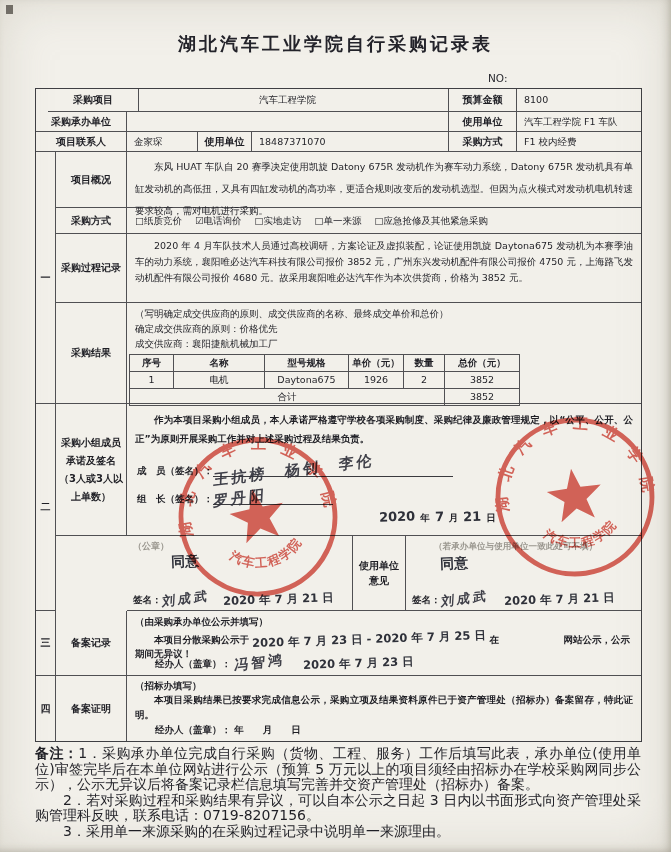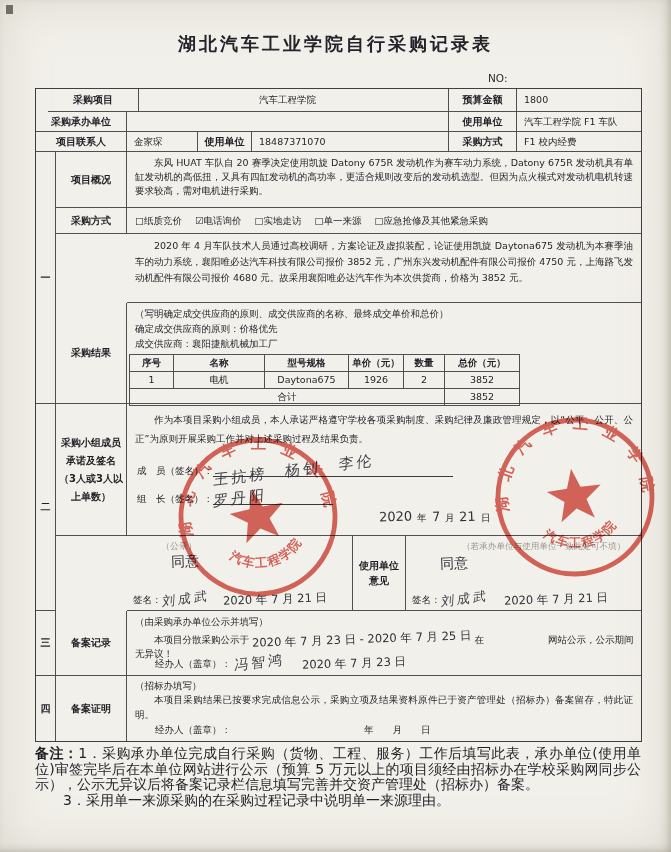--- a/index.html
+++ b/index.html
@@ -11,59 +11,59 @@
          font-size:18px;font-weight:bold;letter-spacing:3px;color:#23232a;}
   .no-label{position:absolute;left:488px;top:72px;font-size:10.5px;color:#2a2a30;}
   .form{position:absolute;left:35px;top:88px;width:605px;height:652px;border:1.5px solid #3f3f43;box-sizing:content-box;}
   .c{position:absolute;box-sizing:border-box;border-right:1px solid #50505386;border-right-color:#505053;
      border-bottom:1px solid #505053;font-size:9.5px;color:#1f1f25;line-height:1.4;}
   .er{border-right:none}.eb{border-bottom:none}
   .lb{display:flex;align-items:center;justify-content:center;text-align:center;
       font-weight:bold;font-size:10px;padding:2px;line-height:1.55;}
   .val{display:flex;align-items:center;padding:0 7px;}
   .ctr{justify-content:center;}
-  .para{margin:0;padding:4px 8px 0;text-indent:2em;line-height:14px;text-align:justify;}
+  .para{margin:0;padding:4px 8px 0;text-indent:2em;line-height:22px;text-align:justify;}
   .opts{display:flex;align-items:center;gap:13px;padding-left:8px;}
   .rlines{padding:3px 8px 0;line-height:15px;}
   .rlines span{display:block;}
   .rtable{border-collapse:collapse;table-layout:fixed;width:390px;margin:3px 0 0 2px;}
   .rtable th,.rtable td{border:1px solid #505053;font-size:9.5px;text-align:center;height:16px;padding:0;color:#1f1f25;}
   .rtable th{font-weight:bold;}
-  .gray{color:#9a978f;margin-left:28px;}
+  .gray{color:#9a978f;}
   .hw{display:inline-block;color:#2e3039;transform:rotate(-2deg);font-size:12px;}
   .sig{display:inline-block;color:#31323c;font-size:15px;letter-spacing:3px;
        transform:rotate(-7deg) skewX(-10deg);opacity:.92;}
   .uline{display:inline-block;border-bottom:1px solid #3a3a3e;height:16px;vertical-align:bottom;}
   .dparts{display:flex;align-items:baseline;gap:5px;}
   .dparts .num{font-size:13px;}
   .stamp{position:absolute;opacity:.82;mix-blend-mode:multiply;pointer-events:none;}
   .stamp-ring{fill:none;stroke:#d6473c;stroke-width:5.5;}
   .stamp-star{fill:#d6473c;}
   .stamp-org{fill:#d6473c;font-size:17px;font-weight:bold;}
   .stamp-dept{fill:#d6473c;font-size:14px;font-weight:bold;}
   .notes{position:absolute;left:35px;top:746px;width:606px;font-size:14px;line-height:15.5px;color:#1f1f25;text-align:justify;}
   .notes p{margin:0;}
   .notes .ind{text-indent:2em;}
   .b{font-weight:bold;}
-  .abs{position:absolute;}
+  .abs{position:absolute;font-weight:bold;}
 </style>
 </head>
 <body>
 
 <div class="page">
   <div class="corner-mark"></div>
   <h1 class="title">湖北汽车工业学院自行采购记录表</h1>
   <div class="no-label">NO:</div>
 
   <div class="form">
 
     <div class="c lb" style="left:12px;top:0;width:91px;height:23px">采购项目</div>
     <div class="c val ctr" style="left:91px;top:0;width:322px;height:23px">汽车工程学院</div>
     <div class="c lb" style="left:413px;top:0;width:68px;height:23px">预算金额</div>
-    <div class="c val er" style="left:481px;top:0;width:124px;height:23px">1800</div>
+    <div class="c val er" style="left:481px;top:0;width:124px;height:23px">8100</div>
 
     <div class="c lb" style="left:0;top:23px;width:91px;height:20px">采购承办单位</div>
     <div class="c val" style="left:91px;top:23px;width:322px;height:20px"></div>
     <div class="c lb" style="left:413px;top:23px;width:68px;height:20px">使用单位</div>
     <div class="c val er" style="left:481px;top:23px;width:124px;height:20px">汽车工程学院 F1 车队</div>
 
     <div class="c lb" style="left:0;top:43px;width:91px;height:20px">项目联系人</div>
     <div class="c val" style="left:91px;top:43px;width:71px;height:20px">金家琛</div>
     <div class="c lb" style="left:162px;top:43px;width:54px;height:20px">使用单位</div>
     <div class="c val" style="left:216px;top:43px;width:197px;height:20px">18487371070</div>
@@ -79,20 +79,21 @@
 
     <div class="c lb" style="left:20px;top:119px;width:71px;height:26px">采购方式</div>
     <div class="c er opts" style="left:91px;top:119px;width:514px;height:26px">
       <span>□纸质竞价</span>
       <span>☑电话询价</span>
       <span>□实地走访</span>
       <span>□单一来源</span>
       <span>□应急抢修及其他紧急采购</span>
     </div>
 
+    <div class="c lb" style="left:20px;top:145px;width:71px;height:69px">采购过程记录</div>
     <div class="c er" style="left:91px;top:145px;width:514px;height:69px">
       <p class="para" style="line-height:16px">2020 年 4 月车队技术人员通过高校调研，方案论证及虚拟装配，论证使用凯旋 Daytona675 发动机为本赛季油车的动力系统，襄阳唯必达汽车科技有限公司报价 3852 元，广州东兴发动机配件有限公司报价 4750 元，上海路飞发动机配件有限公司报价 4680 元。故采用襄阳唯必达汽车作为本次供货商，价格为 3852 元。</p>
     </div>
 
     <div class="c lb" style="left:20px;top:214px;width:71px;height:101px">采购结果</div>
     <div class="c er" style="left:91px;top:214px;width:514px;height:101px">
       <div class="rlines">
         <span>（写明确定成交供应商的原则、成交供应商的名称、最终成交单价和总价）</span>
         <span>确定成交供应商的原则：价格优先</span>
         <span>成交供应商：襄阳捷航机械加工厂</span>
@@ -188,21 +189,21 @@
       </div>
     </div>
 
     <div class="c lb eb" style="left:0;top:587px;width:20px;height:65px">四</div>
     <div class="c lb eb" style="left:20px;top:587px;width:71px;height:65px">备案证明</div>
     <div class="c er eb" style="left:91px;top:587px;width:514px;height:65px">
       <div class="abs" style="left:8px;top:3px">（招标办填写）</div>
       <p class="para abs" style="left:0;top:13px;width:498px;line-height:14.5px">本项目采购结果已按要求完成信息公示，采购立项及结果资料原件已于资产管理处（招标办）备案留存，特此证明。</p>
       <div class="abs" style="left:28px;top:47px">
         <span>经办人（盖章）：</span>
-        <span style="margin-left:130px">年　　月　　日</span>
+        <span style="">年　　月　　日</span>
       </div>
     </div>
   </div>
 
   <svg class="stamp" style="left:173px;top:432px;transform:rotate(-12deg)" width="170" height="170" viewBox="0 0 190 190">
     <circle class="stamp-ring" cx="95" cy="95" r="86"></circle>
     <path id="arcTopA" d="M 23.6 121 A 76 76 0 1 1 166.4 121" fill="none"></path>
     <text class="stamp-org"><textPath href="#arcTopA" startOffset="50%" text-anchor="middle" textLength="250" lengthAdjust="spacing">湖北汽车工业学院</textPath></text>
     <polygon class="stamp-star" points="95,63 102.6,84.5 125.4,85.1 107.4,99 113.8,120.9 95,108 76.2,120.9 82.6,99 64.6,85.1 87.4,84.5"></polygon>
     <path id="arcBotA" d="M 49.1 127.1 A 56 56 0 0 0 140.9 127.1" fill="none"></path>
@@ -213,15 +214,16 @@
     <circle class="stamp-ring" cx="95" cy="95" r="86"></circle>
     <path id="arcTopB" d="M 23.6 121 A 76 76 0 1 1 166.4 121" fill="none"></path>
     <text class="stamp-org"><textPath href="#arcTopB" startOffset="50%" text-anchor="middle" textLength="250" lengthAdjust="spacing">湖北汽车工业学院</textPath></text>
     <polygon class="stamp-star" points="95,63 102.6,84.5 125.4,85.1 107.4,99 113.8,120.9 95,108 76.2,120.9 82.6,99 64.6,85.1 87.4,84.5"></polygon>
     <path id="arcBotB" d="M 49.1 127.1 A 56 56 0 0 0 140.9 127.1" fill="none"></path>
     <text class="stamp-dept"><textPath href="#arcBotB" startOffset="50%" text-anchor="middle" textLength="92" lengthAdjust="spacing">汽车工程学院</textPath></text>
   </svg>
 
   <div class="notes">
     <p><span class="b">备注：</span><span>1．采购承办单位完成自行采购（货物、工程、服务）工作后填写此表，承办单位(使用单位)审签完毕后在本单位网站进行公示（预算 5 万元以上的项目须经由招标办在学校采购网同步公示），公示无异议后将备案记录栏信息填写完善并交资产管理处（招标办）备案。</span></p>
+    <p class="ind">2．若对采购过程和采购结果有异议，可以自本公示之日起 3 日内以书面形式向资产管理处采购管理科反映，联系电话：0719-8207156。</p>
     <p class="ind">3．采用单一来源采购的在采购过程记录中说明单一来源理由。</p>
   </div>
 </div>
 
 </body></html>

